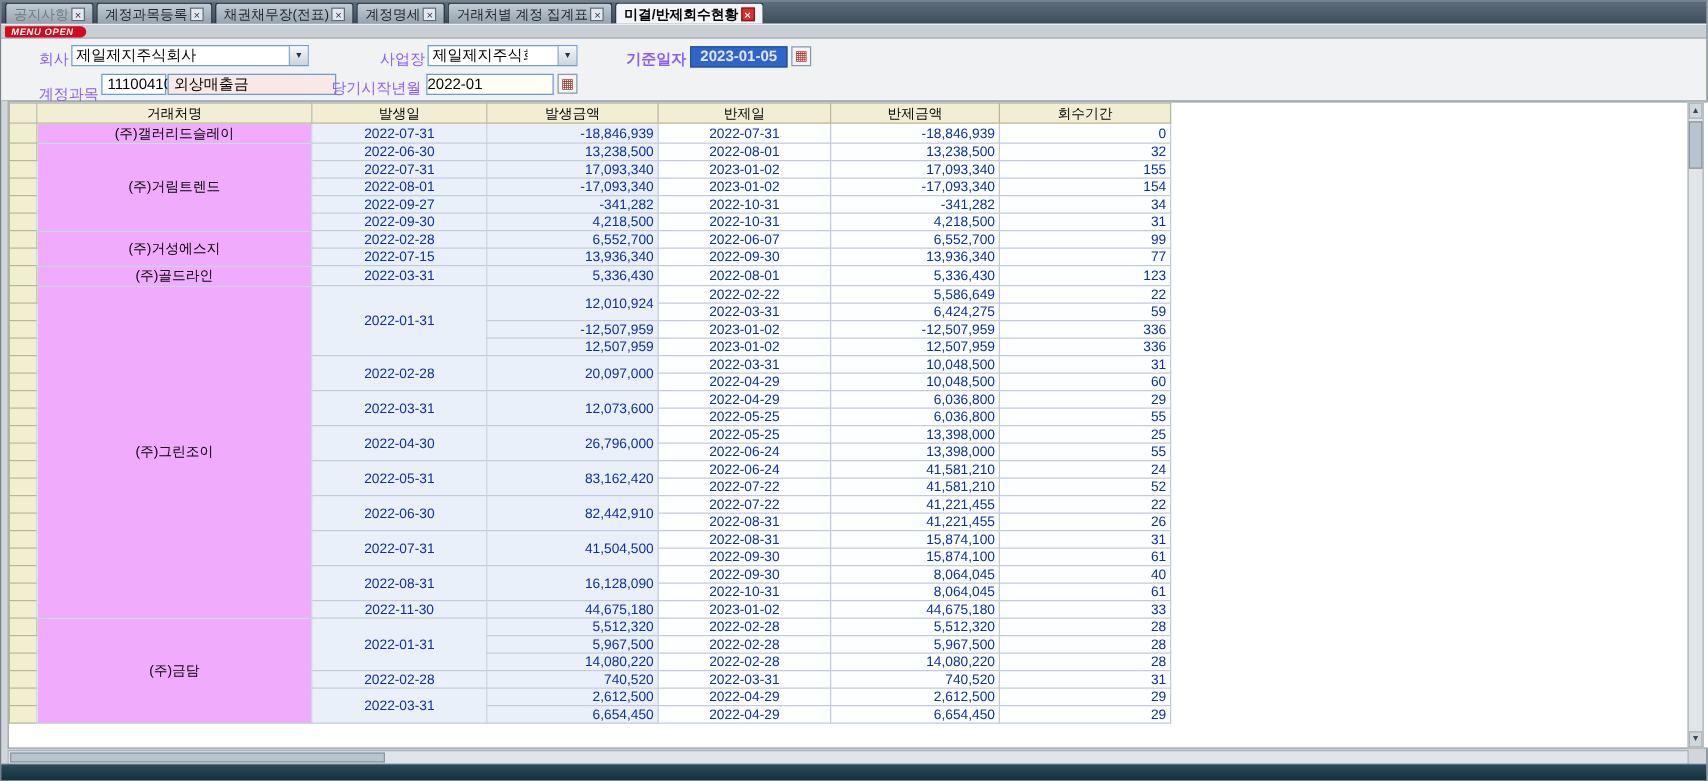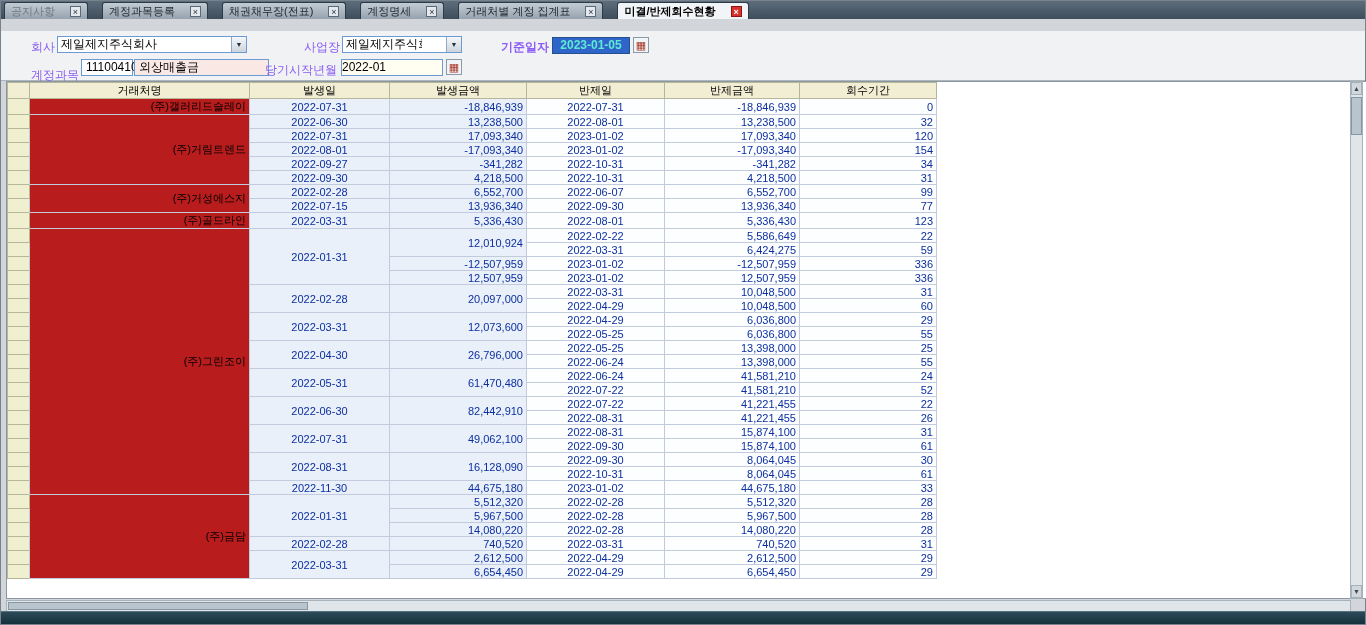--- a/index.html
+++ b/index.html
@@ -3,22 +3,22 @@
 <meta charset="utf-8">
 <style>
   * { margin:0; padding:0; box-sizing:border-box; }
   html,body { width:1366px; height:625px; overflow:hidden; background:#9aa2aa;
     font-family:"Liberation Sans","DejaVu Sans",sans-serif; }
   .window { position:absolute; inset:0; background:#d2d6da; border:1px solid #77828c; }
 
   
   .tabbar { position:absolute; left:0; right:0; top:0; height:18px;
     background:linear-gradient(#5d6d7b,#3d4d5b); display:flex; align-items:flex-end; padding-left:3px; }
-  .tab { height:17px; display:flex; align-items:center; gap:15px; padding:0 6px;
-    margin-right:14px; font-size:11px; color:#1c242c; border:1px solid #2c3a46; border-bottom:none;
+  .tab { height:17px; display:flex; align-items:center; gap:2px; padding:0 6px;
+    margin-right:2px; font-size:11px; color:#1c242c; border:1px solid #2c3a46; border-bottom:none;
     border-radius:3px 3px 0 0; background:linear-gradient(#c2ccd4,#96a2ae); cursor:default; white-space:nowrap; }
   .tab.dimmed .tab-label { color:#6e7a84; }
   .tab.active { background:#f2f5f8; font-weight:bold; color:#000; }
   .tab-close { width:11px; height:11px; font-size:9px; line-height:10px; text-align:center;
     background:#e4e9ee; border:1px solid #5a6a78; color:#334; }
   .tab.active .tab-close { background:#d8302a; color:#fff; border-color:#8c1612; }
 
   
   .menustrip { position:absolute; left:0; right:0; top:18px; height:12px;
     background:#c9cfd5; border-top:1px solid #e7ecf0; border-bottom:1px solid #9aa4ae; }
@@ -30,39 +30,39 @@
   .formpanel { position:absolute; left:0; right:0; top:30px; height:50px;
     background:#f1f2f3; border-bottom:1px solid #aeb6bc; }
   .f-label { position:absolute; font-size:12px; color:#8b5cf6; white-space:nowrap; }
   .bold { font-weight:bold; }
   .field { position:absolute; height:17px; line-height:15px; border:1px solid #6b9bd2;
     background:#fff; font-size:12px; color:#000; }
   .combo { display:flex;gap:24px; }
   .combo-text { flex:1; padding-left:3px; overflow:hidden; white-space:nowrap; }
   .combo-arrow { width:15px; text-align:center; font-size:7px; line-height:15px;
     background:linear-gradient(#f6f8fa,#ccd4dc); border-left:1px solid #8fa8c4; color:#234; cursor:pointer; }
-  .datefield { background:#2f64c8; color:#5eead4; text-align:center; font-weight:bold; border-color:#24508f; }
+  .datefield { background:#2f64c8; color:#e5e5e5; text-align:center; font-weight:bold; border-color:#24508f; }
   .calbtn { position:absolute; width:16px; height:16px; border:1px solid #8a9aa8;
     background:#f2f5f8; text-align:center; font-size:11px; line-height:14px; color:#a83a2a; cursor:pointer; }
   .acct-code { padding-left:4px; }
   .acct-name { background:#fae8e4; padding-left:4px; }
   .monthfield { background:#fffef0; }
 
   
   .gridwrap { position:absolute; left:5px; top:80px; width:1362px; height:518px;
     background:#fff; border:1px solid #8a96a2; overflow:hidden; }
   table { border-collapse:collapse; table-layout:fixed; width:929px; font-size:11px; }
   col.w0{width:22px} col.w1{width:220px} col.w2{width:140px} col.w3{width:137px}
   col.w4{width:138px} col.w5{width:135px} col.w6{width:137px}
   th { height:16px; background:#f2eed3; border:1px solid #b6b69a; font-weight:normal;
     color:#000; padding:0 2px; overflow:hidden; white-space:nowrap; }
   td { height:14px; border:1px solid #c2cbdc; padding:0 3px; overflow:hidden;
     white-space:nowrap; color:#0b2fa0; vertical-align:middle; }
   td.selc { background:#f0efcf; border:1px solid #b6b69a; }
-  td.cust { background:#b91c1c; color:#000; text-align:right; }
+  td.cust { background:#f0abfc; color:#000; text-align:center; }
   td.od   { background:#e9f0fa; text-align:center; }
   td.oa   { background:#e9f0fa; text-align:right; }
   td.sd   { background:#fdfeff; text-align:center; }
   td.sa   { background:#fdfeff; text-align:right; }
   td.p    { background:#fdfeff; text-align:right; }
 
   
   .vscroll { position:absolute; right:2px; top:80px; width:13px; height:518px;
     background:#e0e5e9; border:1px solid #a8b2ba; }
   .sbtn { position:absolute; left:0; right:0; height:13px; background:#d0d8de;
@@ -102,20 +102,23 @@
       <div class="tab">
         <span class="tab-label">거래처별 계정 집계표</span>
         <span class="tab-close">×</span>
       </div>
       <div class="tab active">
         <span class="tab-label">미결/반제회수현황</span>
         <span class="tab-close">×</span>
       </div>
     </div>
 
+  <div class="menustrip">
+    <span class="menu-open">MENU OPEN</span>
+  </div>
 
   <div class="formpanel">
     <span class="f-label" style="left:30px;top:8px;">회사</span>
     <div class="field combo" style="left:56px;top:5px;width:190px;">
       <span class="combo-text">제일제지주식회사</span>
       <span class="combo-arrow">▼</span>
     </div>
 
     <span class="f-label" style="left:303px;top:8px;">사업장</span>
     <div class="field combo" style="left:341px;top:5px;width:120px;">
@@ -176,21 +179,21 @@
             <td class="sd">2022-08-01</td>
             <td class="sa">13,238,500</td>
             <td class="p">32</td>
           </tr>
           <tr>
             <td class="selc"></td>
             <td class="od">2022-07-31</td>
             <td class="oa">17,093,340</td>
             <td class="sd">2023-01-02</td>
             <td class="sa">17,093,340</td>
-            <td class="p">120</td>
+            <td class="p">155</td>
           </tr>
           <tr>
             <td class="selc"></td>
             <td class="od">2022-08-01</td>
             <td class="oa">-17,093,340</td>
             <td class="sd">2023-01-02</td>
             <td class="sa">-17,093,340</td>
             <td class="p">154</td>
           </tr>
           <tr>
@@ -302,21 +305,21 @@
           </tr>
           <tr>
             <td class="selc"></td>
             <td class="sd">2022-06-24</td>
             <td class="sa">13,398,000</td>
             <td class="p">55</td>
           </tr>
           <tr>
             <td class="selc"></td>
             <td class="od" rowspan="2">2022-05-31</td>
-            <td class="oa" rowspan="2">61,470,480</td>
+            <td class="oa" rowspan="2">83,162,420</td>
             <td class="sd">2022-06-24</td>
             <td class="sa">41,581,210</td>
             <td class="p">24</td>
           </tr>
           <tr>
             <td class="selc"></td>
             <td class="sd">2022-07-22</td>
             <td class="sa">41,581,210</td>
             <td class="p">52</td>
           </tr>
@@ -330,38 +333,38 @@
           </tr>
           <tr>
             <td class="selc"></td>
             <td class="sd">2022-08-31</td>
             <td class="sa">41,221,455</td>
             <td class="p">26</td>
           </tr>
           <tr>
             <td class="selc"></td>
             <td class="od" rowspan="2">2022-07-31</td>
-            <td class="oa" rowspan="2">49,062,100</td>
+            <td class="oa" rowspan="2">41,504,500</td>
             <td class="sd">2022-08-31</td>
             <td class="sa">15,874,100</td>
             <td class="p">31</td>
           </tr>
           <tr>
             <td class="selc"></td>
             <td class="sd">2022-09-30</td>
             <td class="sa">15,874,100</td>
             <td class="p">61</td>
           </tr>
           <tr>
             <td class="selc"></td>
             <td class="od" rowspan="2">2022-08-31</td>
             <td class="oa" rowspan="2">16,128,090</td>
             <td class="sd">2022-09-30</td>
             <td class="sa">8,064,045</td>
-            <td class="p">30</td>
+            <td class="p">40</td>
           </tr>
           <tr>
             <td class="selc"></td>
             <td class="sd">2022-10-31</td>
             <td class="sa">8,064,045</td>
             <td class="p">61</td>
           </tr>
           <tr>
             <td class="selc"></td>
             <td class="od">2022-11-30</td>

